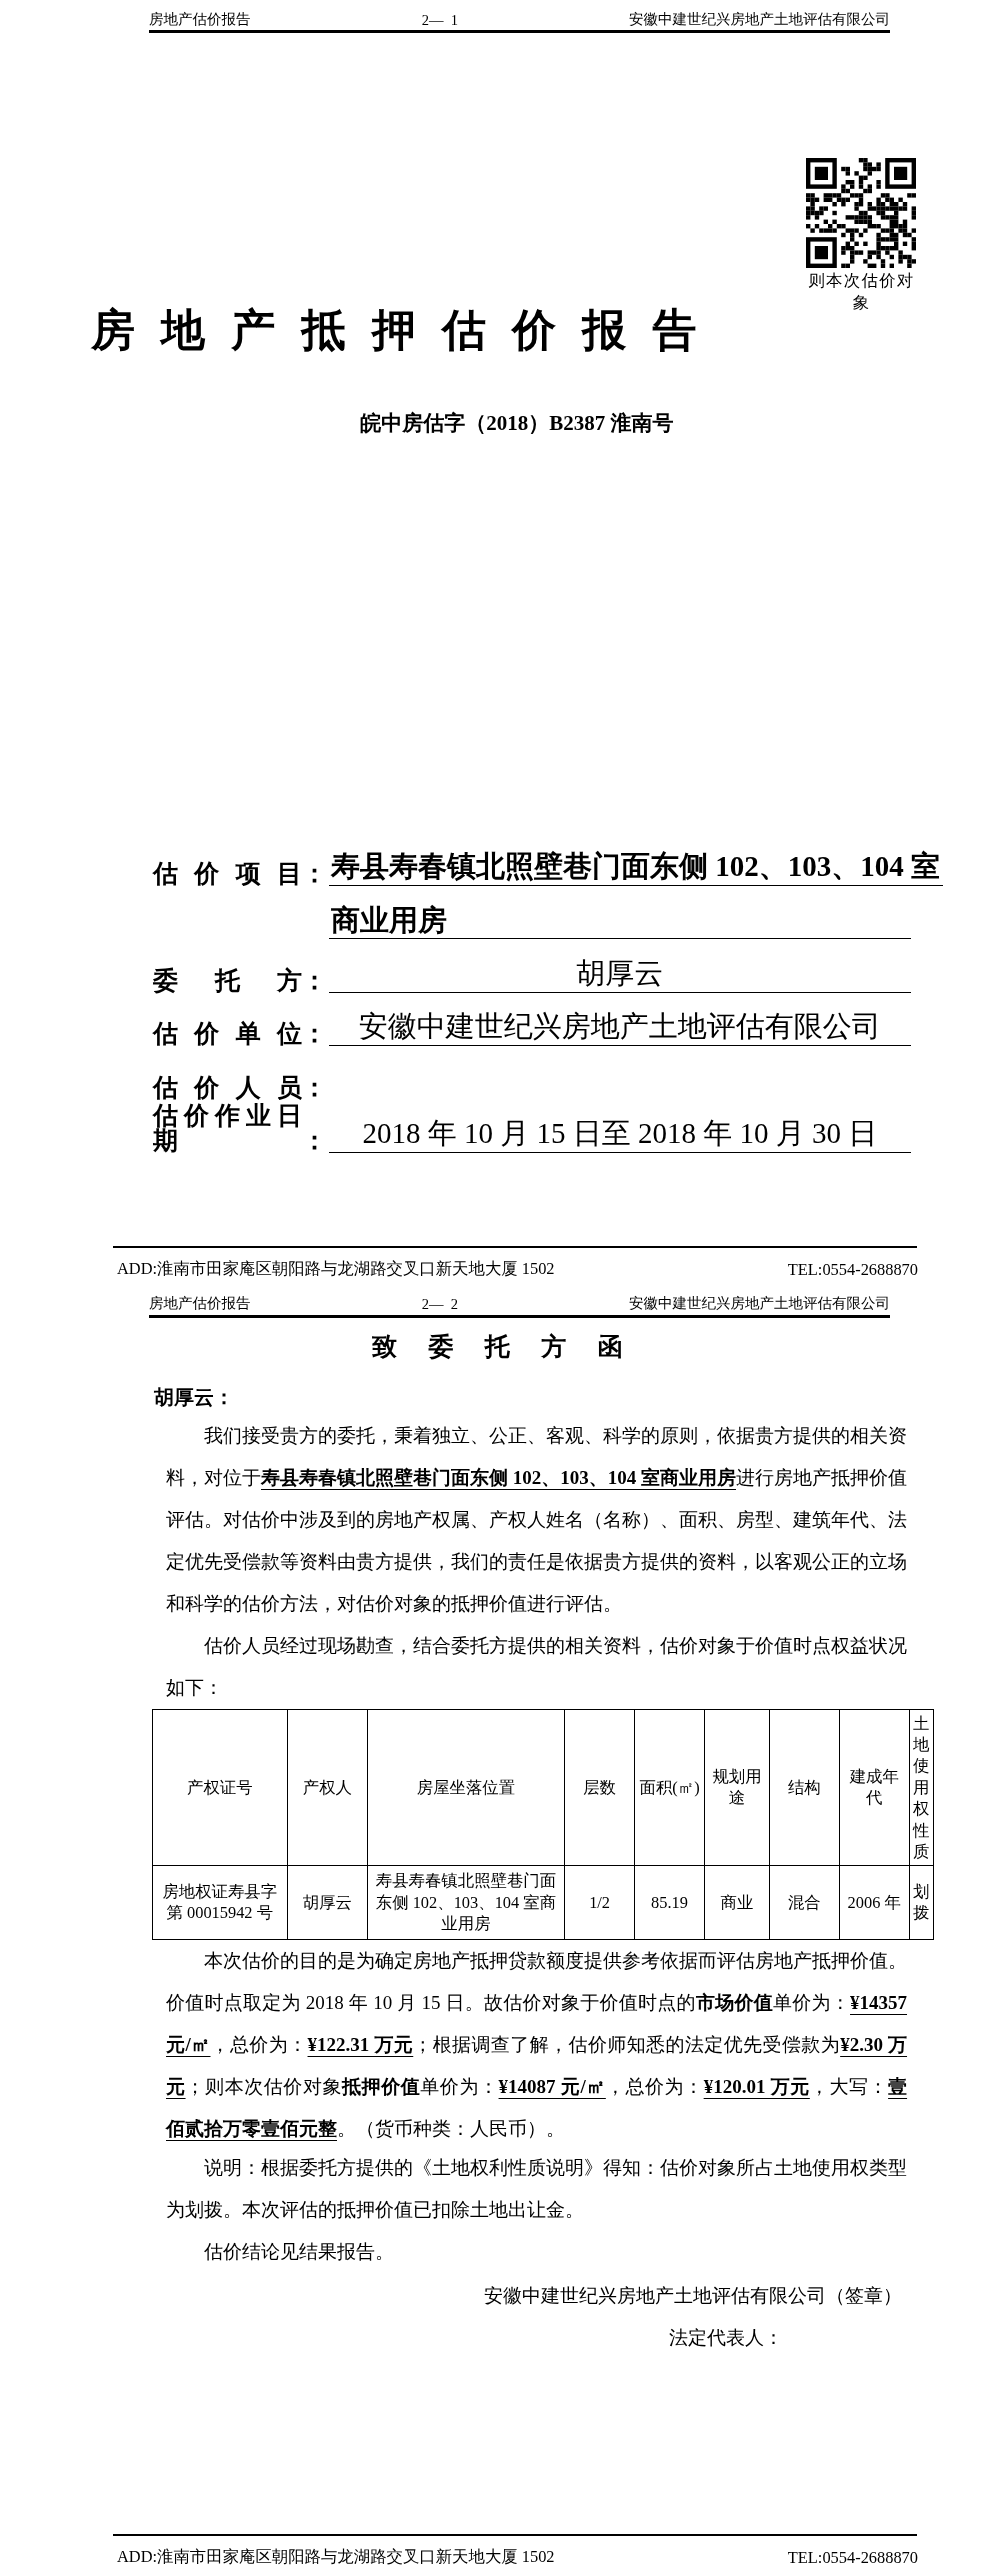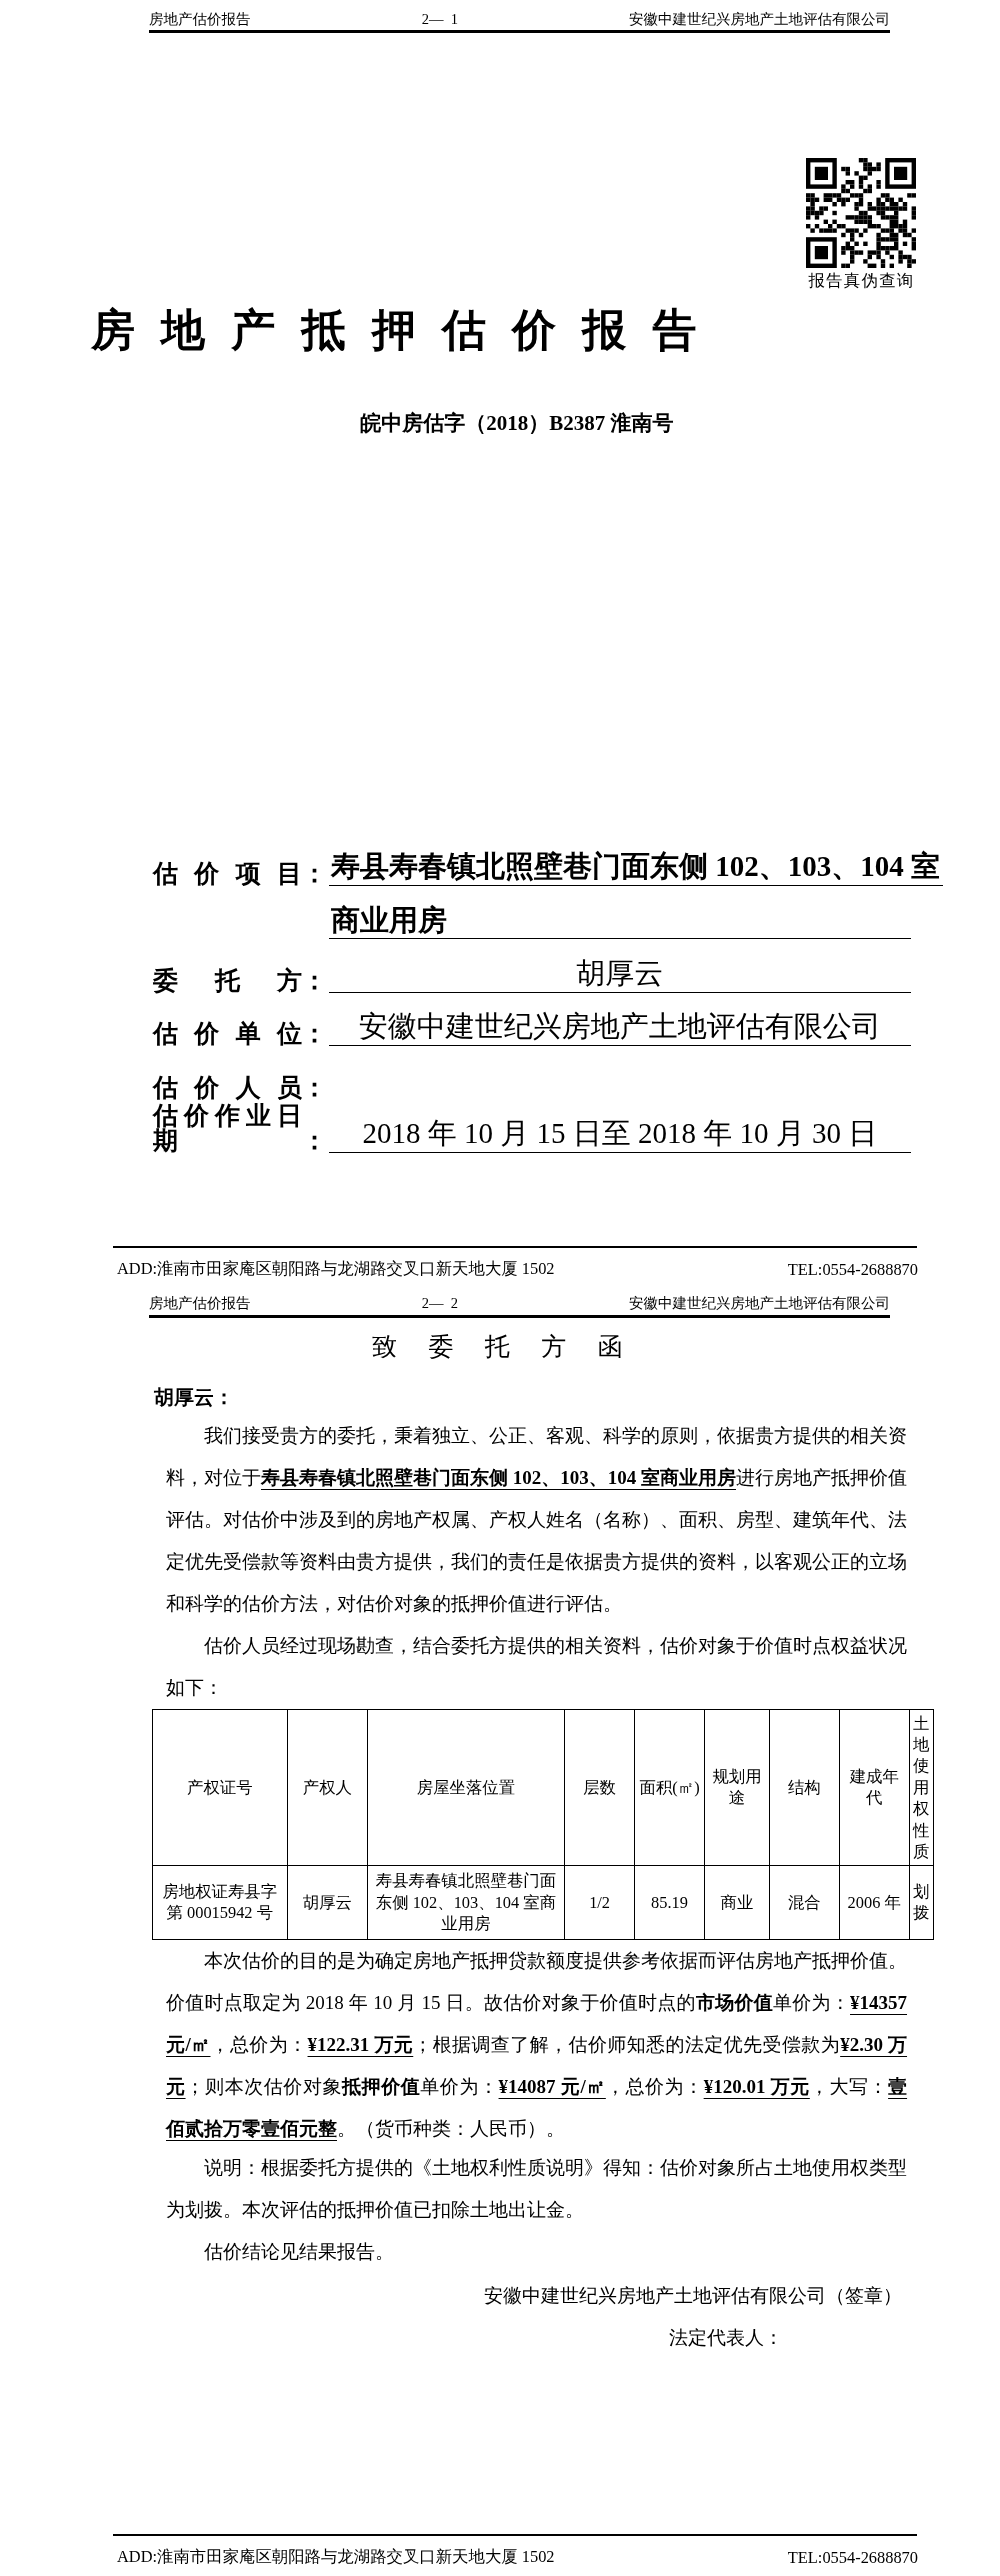--- a/index.html
+++ b/index.html
@@ -1,36 +1,36 @@
 <!DOCTYPE html>
 <html style="font-size:10px"><head>
 <meta charset="utf-8">
 <style>
   html,body{margin:0;padding:0;background:#888;}
   .doc{position:relative;width:1001px;height:2576px;background:#fff;color:#000;
        font-family:"Liberation Serif","DejaVu Serif",serif;overflow:hidden;}
   .abs{position:absolute;}
   
-  .runhead{display:flex;justify-content:space-between;align-items:center;font-size:14.5px;}
+  .runhead{display:flex;justify-content:space-between;align-items:flex-end;font-size:14.5px;}
   .runhead span{white-space:pre;}
   .rule{background:#000;}
   .runfoot{display:flex;justify-content:space-between;align-items:flex-end;font-size:16.4px;}
   
   .qr-caption{text-align:center;font-size:16.4px;letter-spacing:1.3px;}
   .main-title{text-align:center;font-weight:bold;font-size:44px;letter-spacing:7.6px;white-space:pre;}
   .doc-num{text-align:center;font-weight:bold;font-size:21px;white-space:pre;}
   
   .form-row{display:flex;align-items:flex-end;height:37px;margin-bottom:16.4px;}
   .form-label{flex:0 0 149px;font-size:25px;font-weight:bold;text-align:justify;text-align-last:justify;line-height:1;}
   .form-colon{flex:0 0 26.5px;font-size:25px;font-weight:bold;line-height:1;}
   .form-value{flex:1;border-bottom:1.9px solid #000;font-size:29px;line-height:1;padding:0 2.5px 3.8px 2.5px;white-space:pre;}
   .fv-center{text-align:center;}
   .fv-bold{font-weight:bold;}
   
-  .letter-title{text-align:center;font-weight:normal;font-size:25px;letter-spacing:6.3px;white-space:pre;}
+  .letter-title{text-align:center;font-weight:bold;font-size:25px;letter-spacing:6.3px;white-space:pre;}
   .salutation{font-size:20px;font-weight:bold;}
   .flow{font-size:19px;line-height:42px;text-align:justify;}
   .flow p{margin:0;text-indent:2em;}
   .b{font-weight:bold;}
   .bu{font-weight:bold;text-decoration:underline;text-underline-offset:5px;text-decoration-thickness:1.3px;}
   table.prop{border-collapse:collapse;margin:0 0 0 -14.5px;width:782px;font-size:16.4px;line-height:21.4px;
              text-align:center;text-indent:0;}
   table.prop th,table.prop td{border:1.3px solid #000;font-weight:normal;padding:2.5px 3.2px;vertical-align:middle;}
   table.prop thead th{height:48px;}
   table.prop tbody td{height:68px;}
@@ -257,21 +257,21 @@
         <rect x="161" y="161" width="7" height="7" fill="#000"></rect>
         <rect x="168" y="161" width="7" height="7" fill="#000"></rect>
         <rect x="56" y="168" width="7" height="7" fill="#000"></rect>
         <rect x="63" y="168" width="7" height="7" fill="#000"></rect>
         <rect x="98" y="168" width="7" height="7" fill="#000"></rect>
         <rect x="105" y="168" width="7" height="7" fill="#000"></rect>
         <rect x="119" y="168" width="7" height="7" fill="#000"></rect>
         <rect x="133" y="168" width="7" height="7" fill="#000"></rect>
         <rect x="161" y="168" width="7" height="7" fill="#000"></rect>
       </svg>
-    <div class="qr-caption">报告真伪查询</div>
+    <div class="qr-caption">则本次估价对象</div>
   </div>
 
   <div class="abs main-title" style="top:301px;left:0;width:795px;">房 地 产 抵 押 估 价 报 告</div>
 
   <div class="abs doc-num" style="top:409px;left:0;width:1034px;">皖中房估字（2018）B2387 淮南号</div>
 
   <div class="abs" style="top:849px;left:153px;width:758px;">
     <div class="form-row">
       <span class="form-label">估价项目</span>
       <span class="form-colon">：</span>

